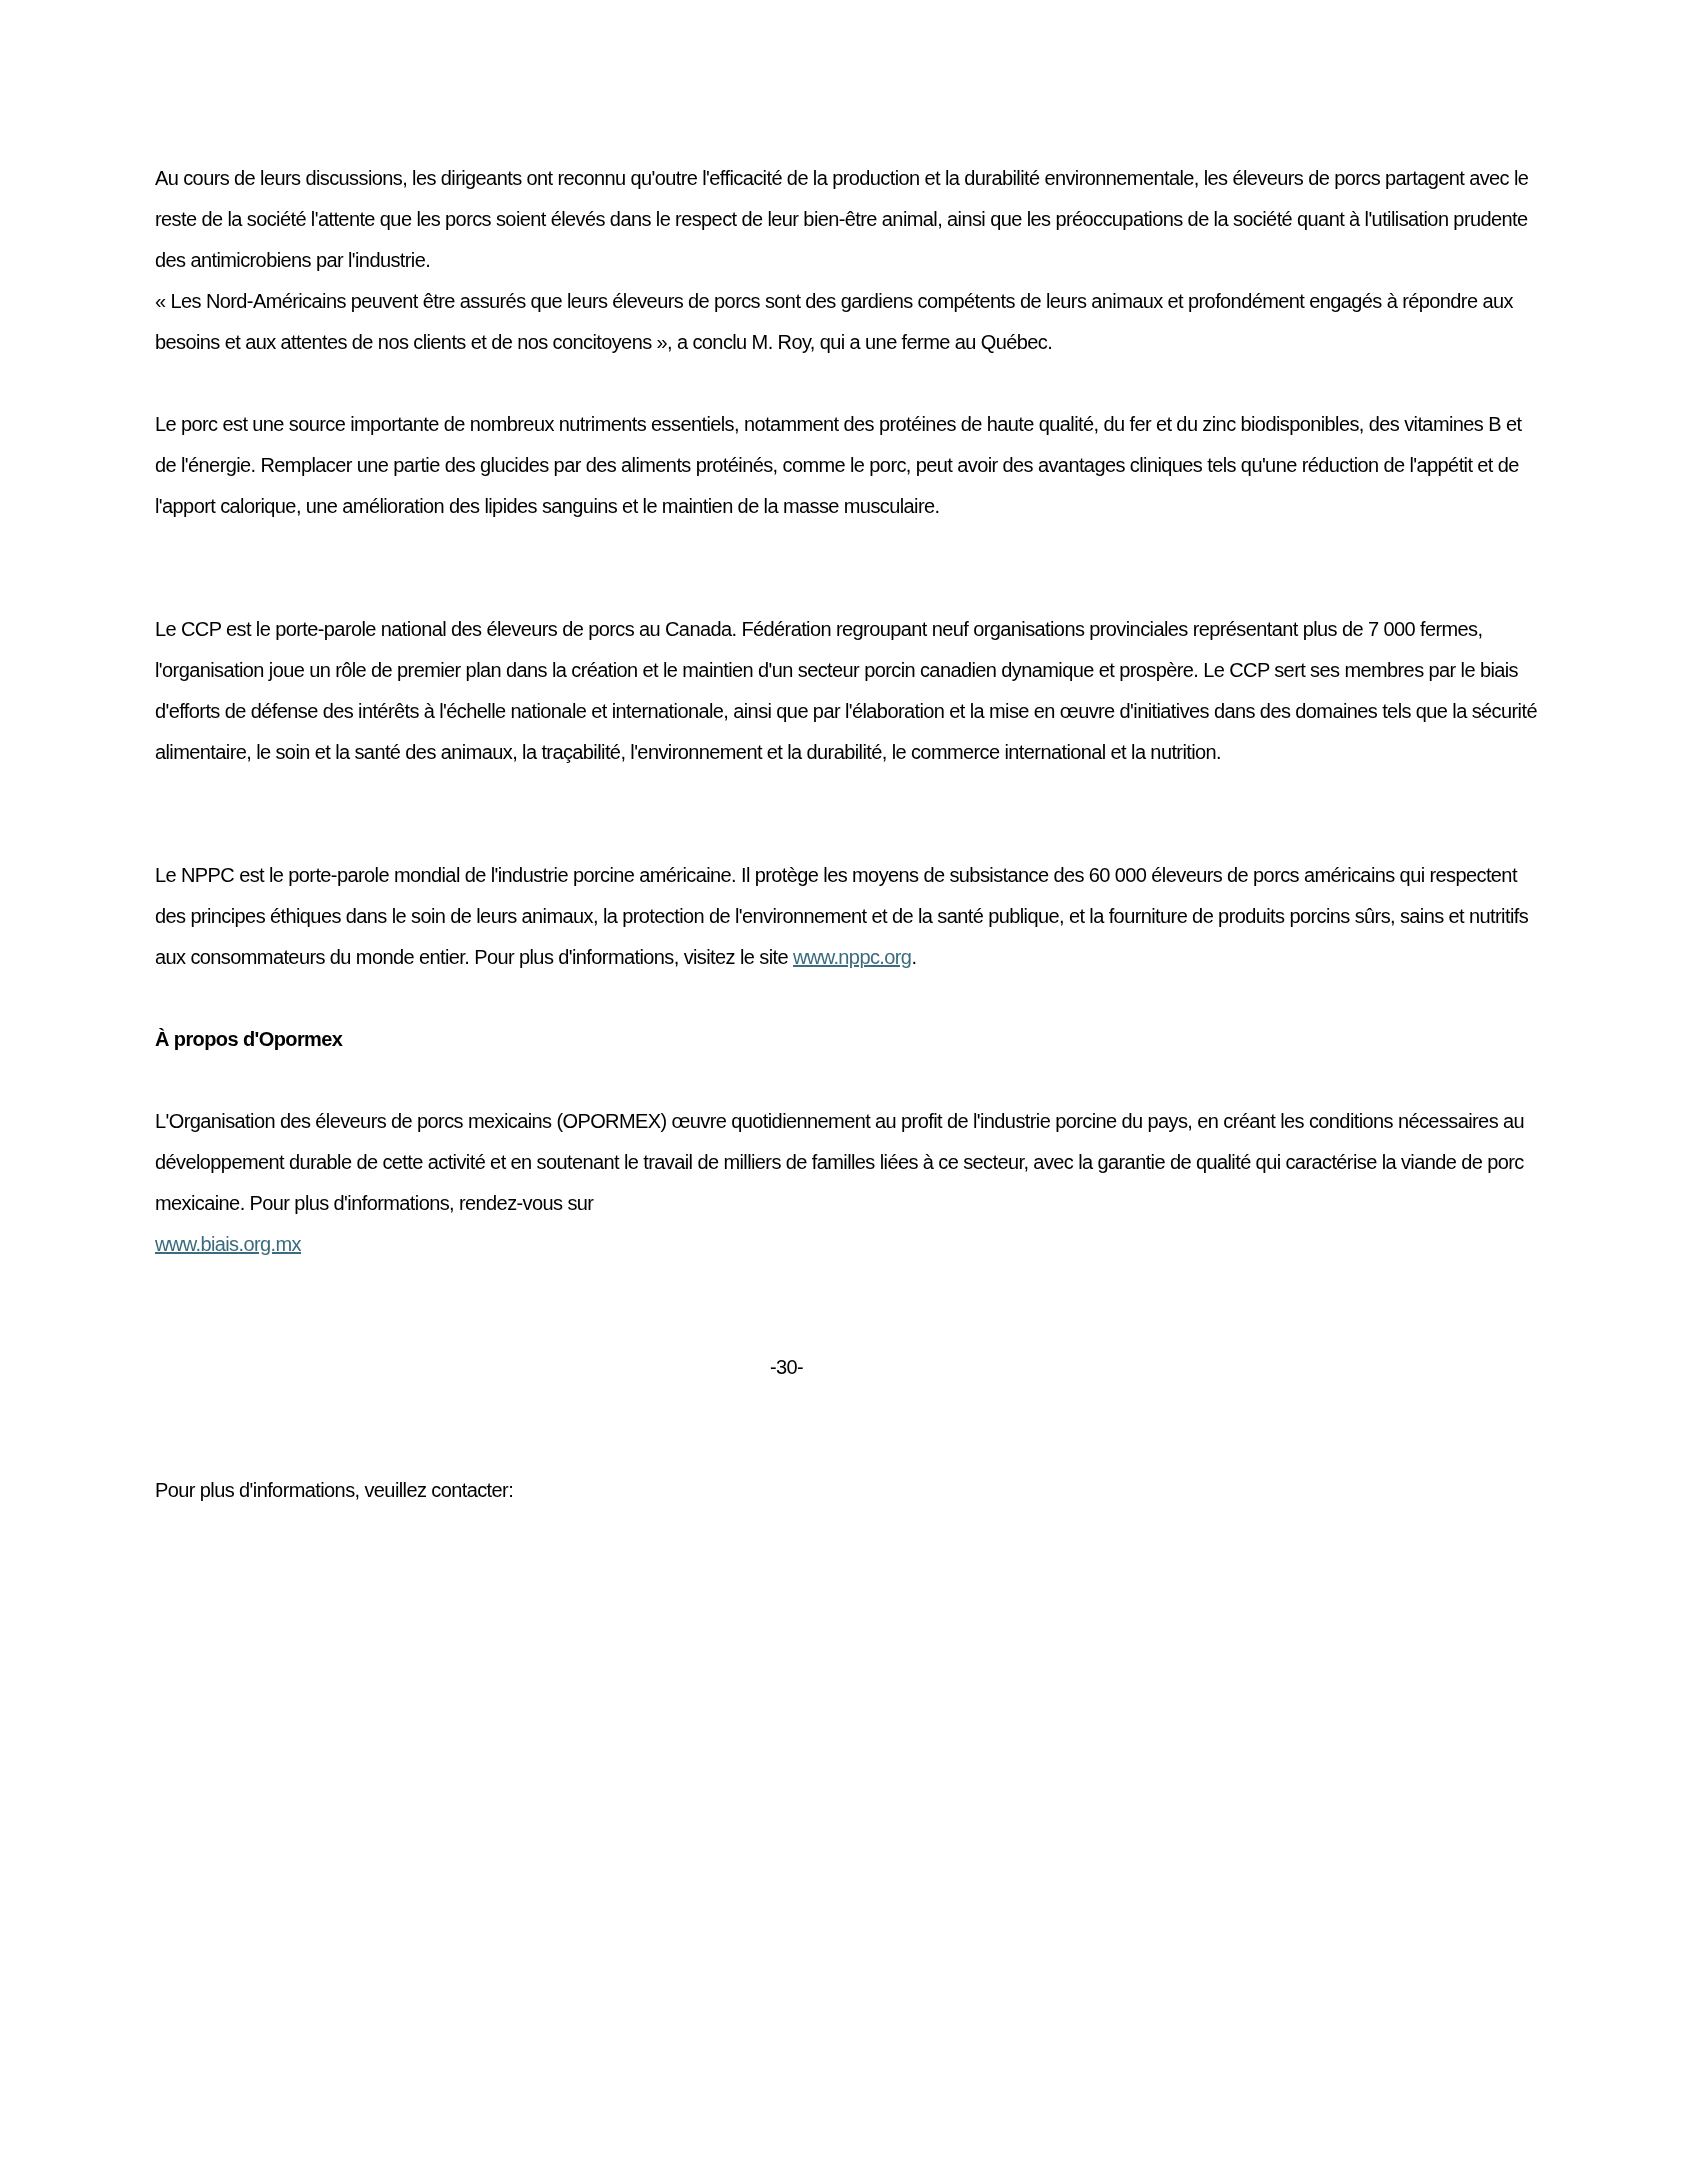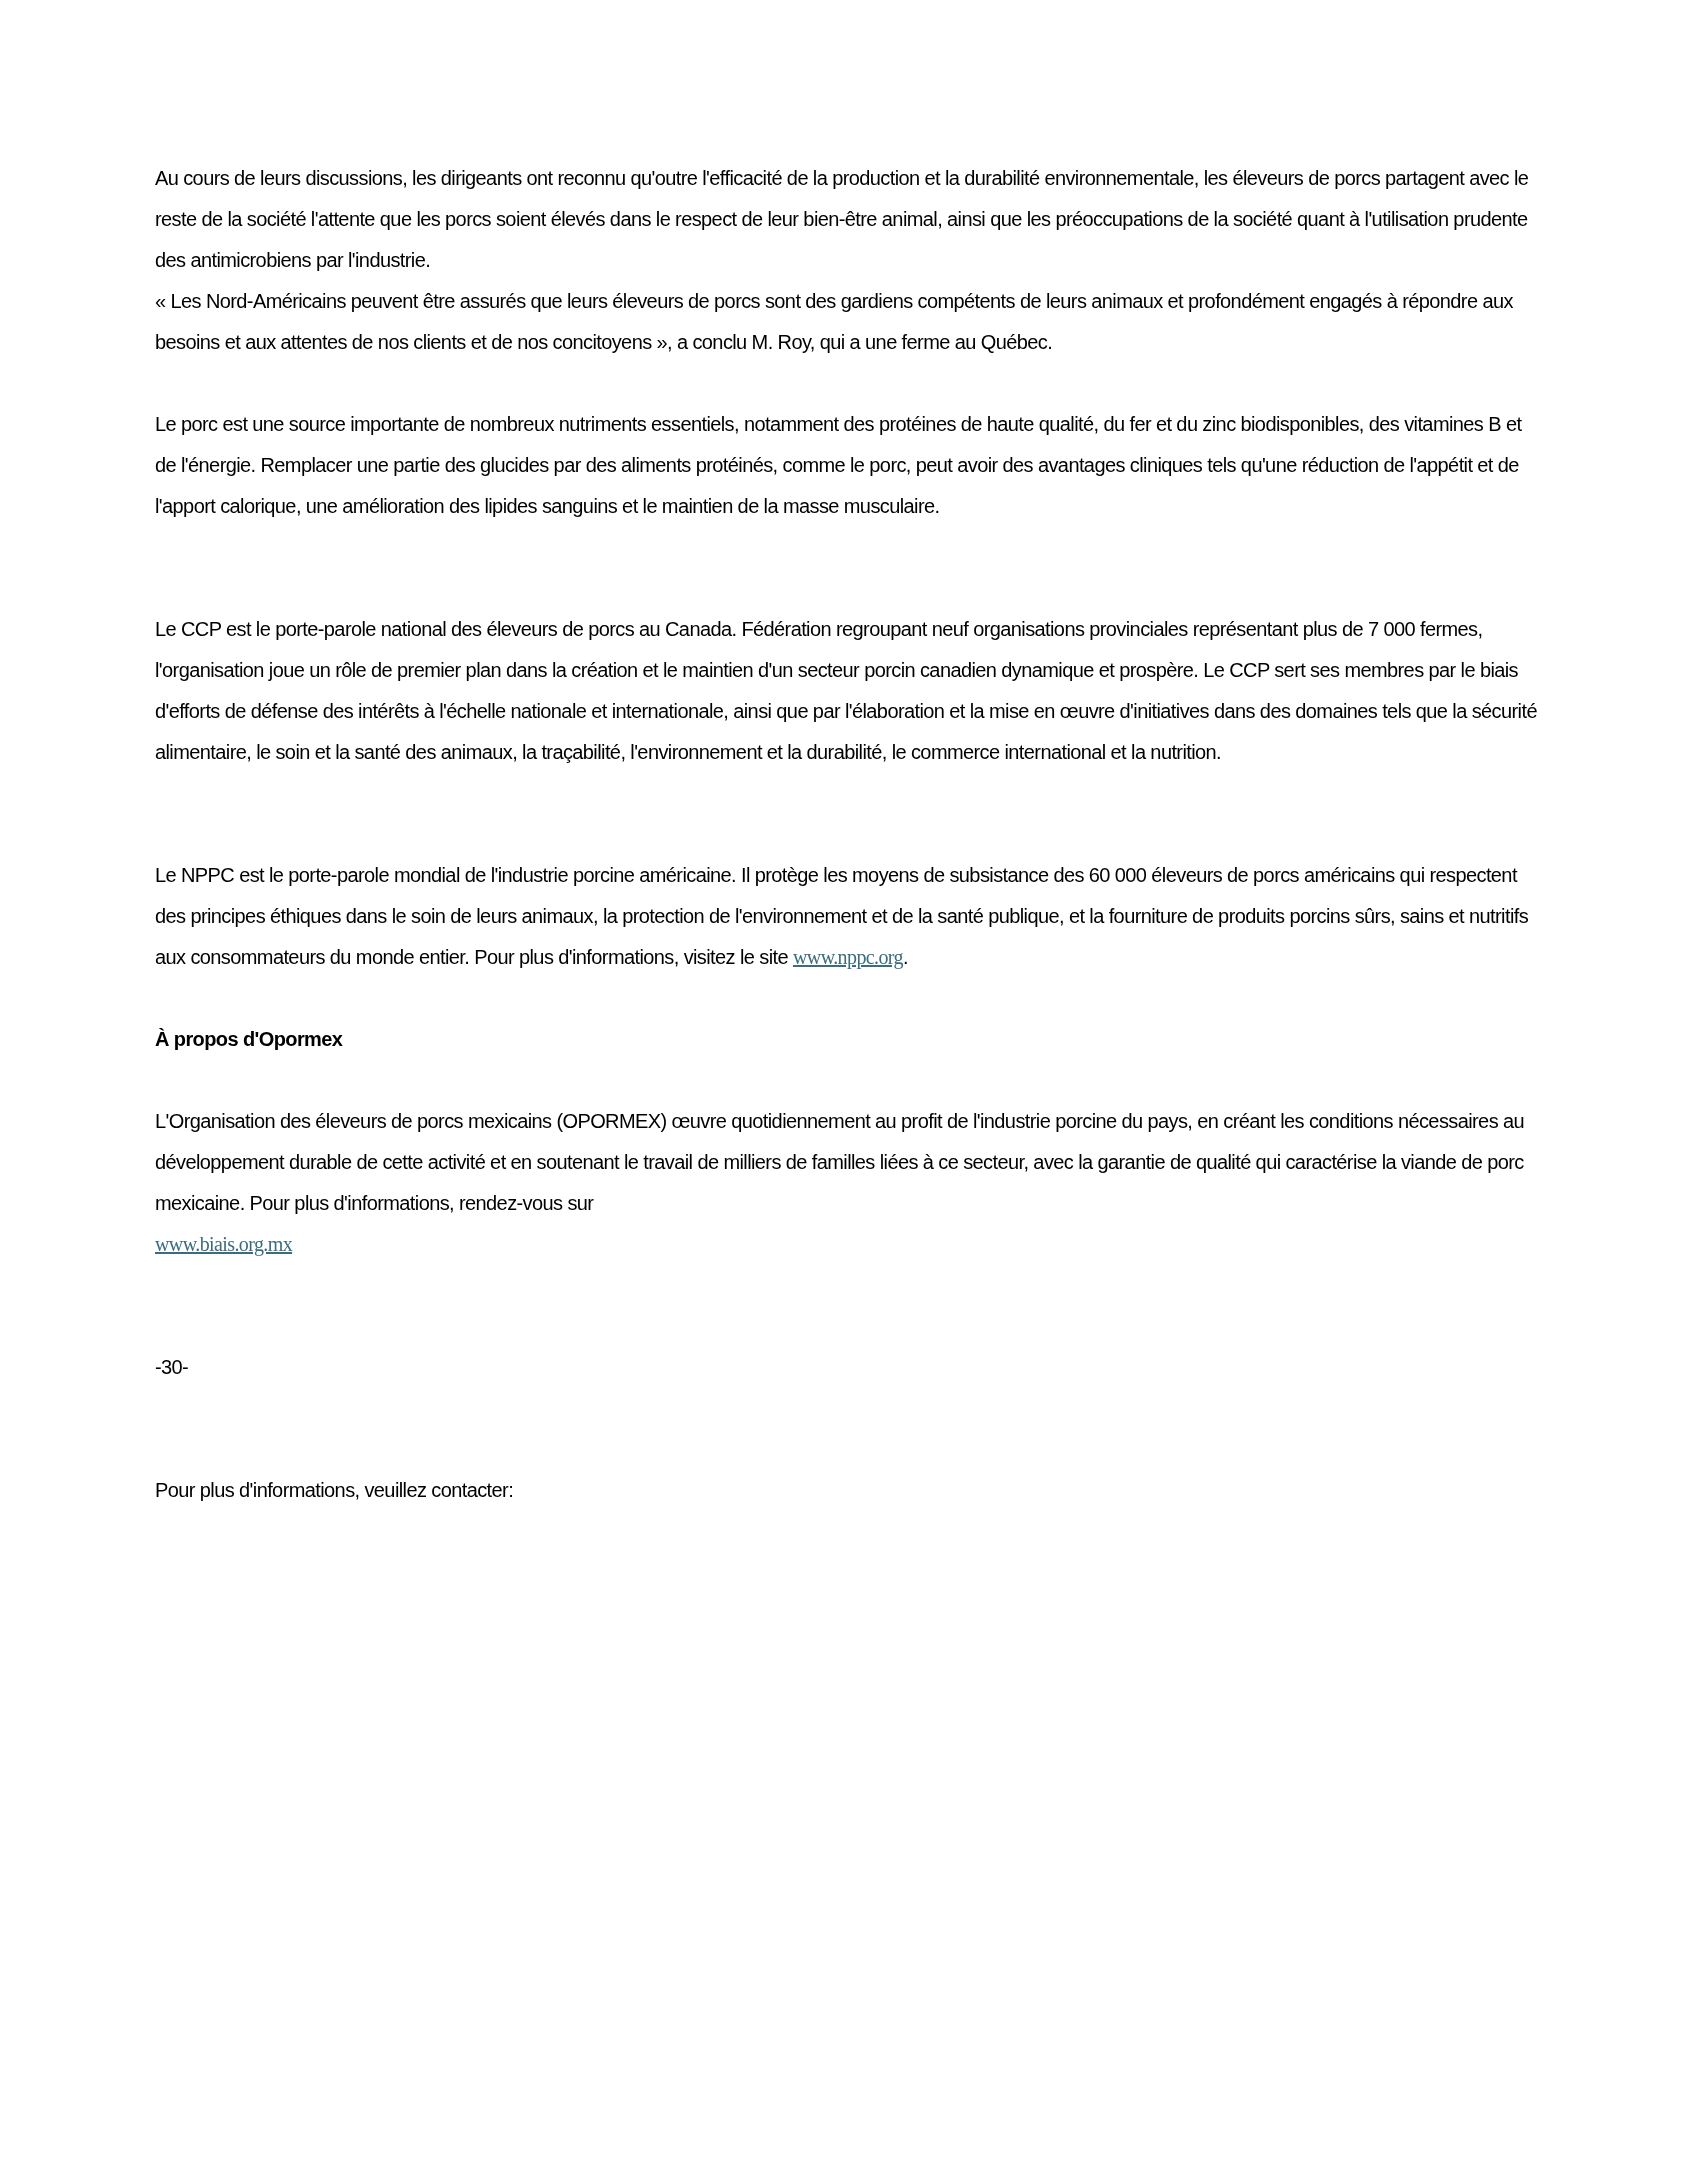--- a/index.html
+++ b/index.html
@@ -6,22 +6,22 @@
   body { width: 1683px; height: 2178px; position: relative; overflow: hidden; }
   .page {
     position: absolute; left: 155px; top: 158px; width: 1386px;
     font-family: "Liberation Sans", sans-serif;
     font-size: 20px; line-height: 41px; color: #000;
     letter-spacing: -0.6px;
   }
   p { margin: 0; }
   .gap { height: 41px; }
   .heading { font-weight: bold; }
-  a.link { color: #3a6b7e; text-decoration: underline; font-family: Liberation Serif, serif; }
-  .pagenum { width: 1263px; margin-top: 0; }
+  a.link { color: #3a6b7e; text-decoration: underline; }
+  .pagenum { text-align: center; width: 1263px; margin-top: 0; }
 </style>
 </head>
 <body>
 
 <div class="page">
   <p>Au cours de leurs discussions, les dirigeants ont reconnu qu'outre l'efficacité de la production et la durabilité environnementale, les éleveurs de porcs partagent avec le reste de la société l'attente que les porcs soient élevés dans le respect de leur bien-être animal, ainsi que les préoccupations de la société quant à l'utilisation prudente des antimicrobiens par l'industrie.</p>
   <p>« Les Nord-Américains peuvent être assurés que leurs éleveurs de porcs sont des gardiens compétents de leurs animaux et profondément engagés à répondre aux besoins et aux attentes de nos clients et de nos concitoyens », a conclu M. Roy, qui a une ferme au Québec.</p>
   <div class="gap"></div>
   <p>Le porc est une source importante de nombreux nutriments essentiels, notamment des protéines de haute qualité, du fer et du zinc biodisponibles, des vitamines B et de l'énergie. Remplacer une partie des glucides par des aliments protéinés, comme le porc, peut avoir des avantages cliniques tels qu'une réduction de l'appétit et de l'apport calorique, une amélioration des lipides sanguins et le maintien de la masse musculaire.</p>
   <div class="gap"></div>

